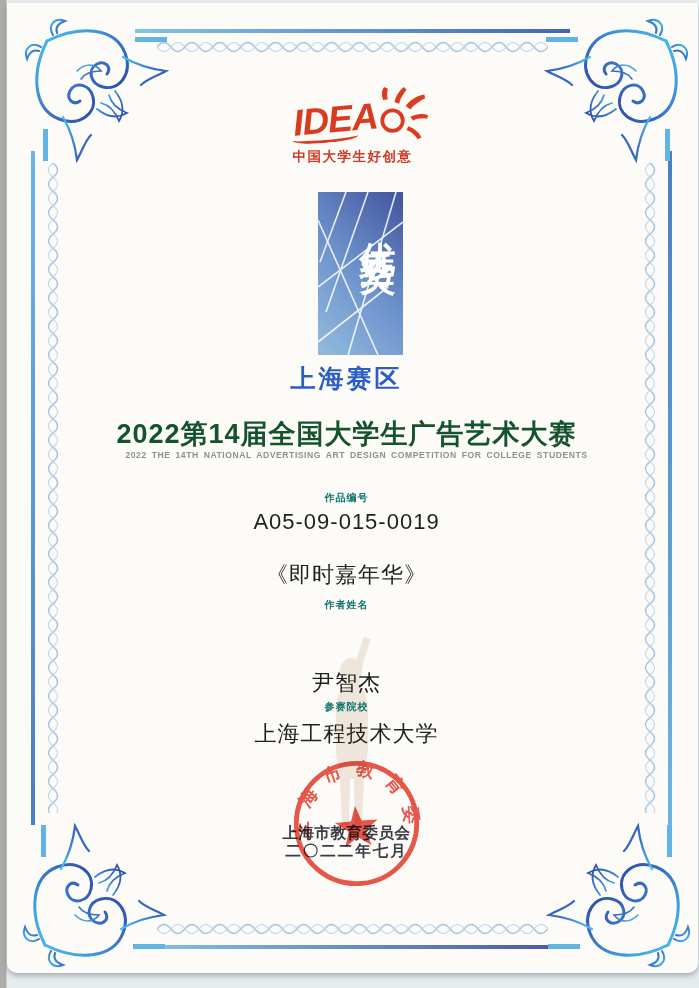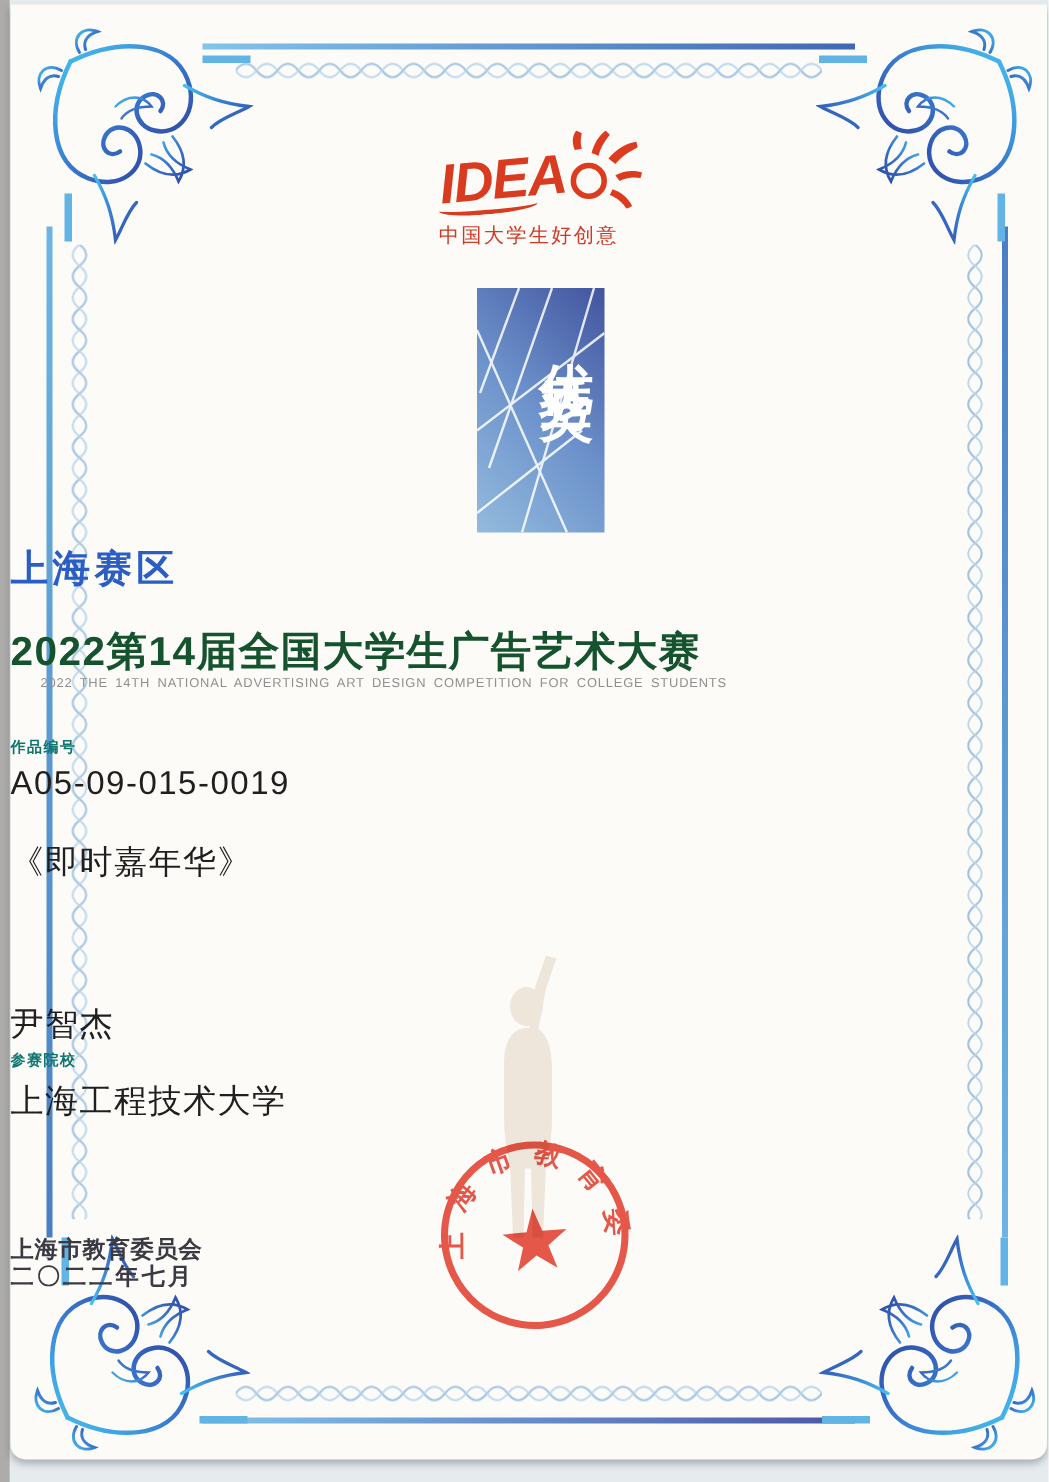--- a/index.html
+++ b/index.html
@@ -25,44 +25,44 @@
   .wave-left{left:40px;top:160px;bottom:160px;width:12px;}
   .wave-right{right:42px;top:160px;bottom:160px;width:12px;}
   .wave-strip svg{width:100%;height:100%;display:block;}
   .corner{position:absolute;width:150px;height:150px;}
   .corner svg{width:100%;height:100%;display:block;}
   .corner-tl{left:12px;top:10px;}
   .corner-tr{right:4px;top:10px;transform:scaleX(-1);}
   .corner-bl{left:10px;bottom:0px;transform:scaleY(-1);}
   .corner-br{right:2px;bottom:0px;transform:scale(-1,-1);}
   
-  .cline{position:absolute;left:0;right:12px;}
+  .cline{position:absolute;left:0;right:12px;text-align:center;}
   .logo-block{position:absolute;left:0;right:0;top:98px;text-align:center;}
   .logo-row{position:relative;display:inline-block;padding-right:34px;}
   .idea-text{
     display:inline-block;font-size:37px;font-weight:900;font-style:italic;
     color:#d93b20;letter-spacing:-1px;transform:rotate(-5deg);
     position:relative;line-height:38px;
   }
   .idea-text:after{content:"";position:absolute;left:-2px;bottom:-3px;width:78%;height:7px;
     border-bottom:3px solid #d93b20;border-radius:50%;}
   .sun-svg{position:absolute;right:-16px;top:-14px;width:56px;height:54px;}
-  .tagline{margin-top:9px;font-size:13.5px;color:#cf3a26;font-weight:400;letter-spacing:1.5px;}
+  .tagline{margin-top:9px;font-size:13.5px;color:#cf3a26;font-weight:700;letter-spacing:1.5px;}
   .award-banner{
     position:absolute;top:189px;left:50%;margin-left:-35px;width:85px;height:163px;
     background:linear-gradient(45deg,#93bbdd 0%,#6d93cc 48%,#42549e 100%);
   }
   .award-banner svg{position:absolute;left:0;top:0;width:100%;height:100%;}
   .banner-text{
     position:absolute;top:21px;right:5px;writing-mode:vertical-rl;
     font-size:36px;color:#ffffff;font-weight:600;letter-spacing:9px;line-height:40px;
   }
   .region{top:359px;font-size:25px;color:#2a5ec4;font-weight:600;letter-spacing:3px;}
   .title-zh{top:413px;font-size:27px;font-weight:700;color:#14532d;letter-spacing:1px;}
-  .title-en{top:447px;font-size:8.6px;font-weight:400;color:#8f8f8f;letter-spacing:.55px;word-spacing:2px;padding-left:20px;}
+  .title-en{top:447px;font-size:8.6px;font-weight:700;color:#8f8f8f;letter-spacing:.55px;word-spacing:2px;padding-left:20px;}
   .f-label{font-size:10px;color:#0f766e;font-weight:600;letter-spacing:1px;}
   .f-value{font-size:22px;color:#1f1f1f;font-weight:500;letter-spacing:1px;}
   .issuer-name{top:820px;font-size:15.5px;color:#3a3a42;font-weight:600;letter-spacing:.5px;z-index:3;}
   .issuer-date{top:838px;font-size:15.5px;color:#3a3a42;font-weight:700;letter-spacing:2px;z-index:3;}
   .watermark{position:absolute;top:632px;left:50%;margin-left:-52px;width:104px;height:196px;opacity:.38;z-index:1;}
   .seal{
     position:absolute;top:750px;left:50%;margin-left:-67px;width:141px;height:141px;
     mix-blend-mode:multiply;opacity:.92;transform:rotate(-5deg);z-index:4;
   }
   .z2{z-index:2;}
@@ -218,20 +218,21 @@
     <div class="banner-text">优秀奖</div>
   </div>
 
   <div class="cline region z2">上海赛区</div>
   <div class="cline title-zh z2">2022第14届全国大学生广告艺术大赛</div>
   <div class="cline title-en z2">2022 THE 14TH NATIONAL ADVERTISING ART DESIGN COMPETITION FOR COLLEGE STUDENTS</div>
 
   <div class="cline f-label z2" style="top:488px">作品编号</div>
   <div class="cline f-value z2" style="top:506px">A05-09-015-0019</div>
   <div class="cline f-value z2" style="top:557px">《即时嘉年华》</div>
+  <div class="cline f-label z2" style="top:595px">作者姓名</div>
   <div class="cline f-value z2" style="top:665px">尹智杰</div>
   <div class="cline f-label z2" style="top:697px">参赛院校</div>
   <div class="cline f-value z2" style="top:716px">上海工程技术大学</div>
 
   <div class="watermark">
     <svg viewBox="0 0 104 196">
       <g fill="#d8c5ac">
         <ellipse cx="50" cy="36" rx="11" ry="13"></ellipse>
         <path d="M50,50 C40,51 35,60 35,74 L35,112 C35,122 37,132 39,142 L41,190 L48,190 L49,144 L53,144 L54,190 L61,190 L63,142 C65,132 67,122 67,112 L67,78 C67,64 64,55 58,51 L63,24 L70,4 L63,2 L56,22 L52,50 Z"></path>
       </g>

